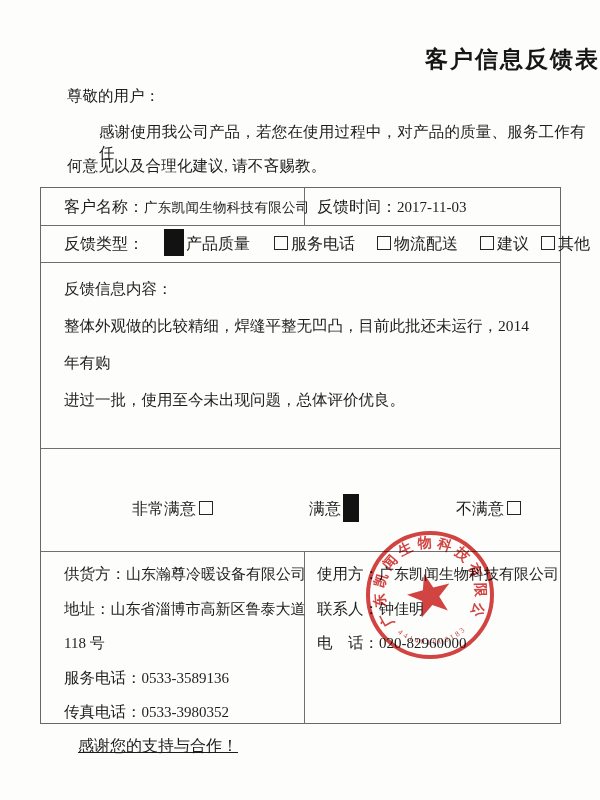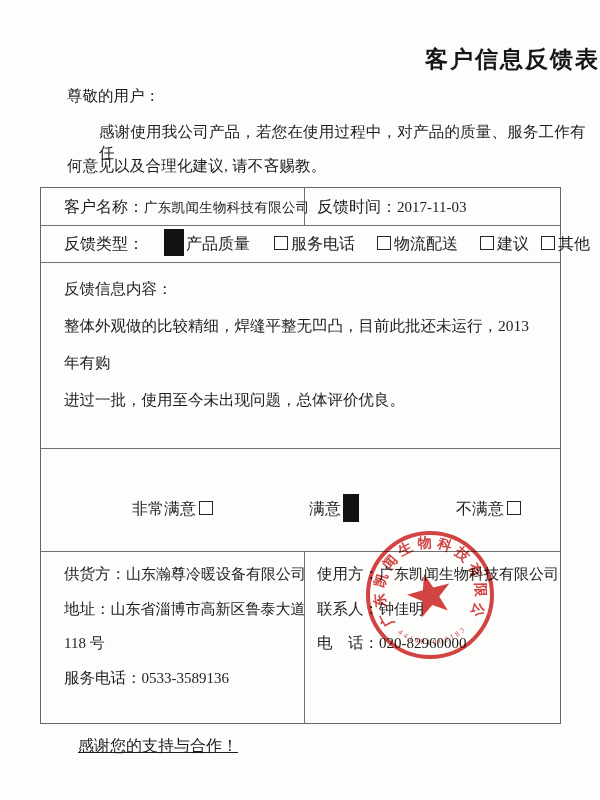--- a/index.html
+++ b/index.html
@@ -101,41 +101,42 @@
     <div class="cell row1r">
       <span class="lab">反馈时间：</span><span class="val">2017-11-03</span>
     </div>
 
     <div class="cell row2">
       <span class="lab">反馈类型：</span><span class="blackbox gap-a"></span><span>产品质量</span><span class="cbx gap-b"></span><span>服务电话</span><span class="cbx gap-c"></span><span>物流配送</span><span class="cbx gap-c"></span><span>建议</span><span class="cbx gap-d"></span><span>其他</span>
     </div>
 
     <div class="cell row3">
       <div class="ln lab">反馈信息内容：</div>
-      <div class="ln">整体外观做的比较精细，焊缝平整无凹凸，目前此批还未运行，2013 年有购</div>
+      <div class="ln">整体外观做的比较精细，焊缝平整无凹凸，目前此批还未运行，2014 年有购</div>
       <div class="ln">进过一批，使用至今未出现问题，总体评价优良。</div>
     </div>
 
     <div class="cell row4">
       <div class="opt opt-a">
         <span>非常满意</span><span class="cbx cbx-after"></span>
       </div>
       <div class="opt opt-b">
         <span>满意</span><span class="blackbox-sat"></span>
       </div>
       <div class="opt opt-c">
         <span>不满意</span><span class="cbx cbx-after"></span>
       </div>
     </div>
 
     <div class="cell row5l">
       <div class="ln"><span class="lab">供货方：</span><span>山东瀚尊冷暖设备有限公司</span></div>
       <div class="ln"><span class="lab">地址：</span><span>山东省淄博市高新区鲁泰大道</span></div>
       <div class="ln"><span class="lab"></span><span>118 号</span></div>
       <div class="ln"><span class="lab">服务电话：</span><span>0533-3589136</span></div>
+      <div class="ln"><span class="lab">传真电话：</span><span>0533-3980352</span></div>
     </div>
 
     <div class="cell row5r">
       <div class="ln"><span class="lab">使用方：</span><span>广东凯闻生物科技有限公司</span></div>
       <div class="ln"><span class="lab">联系人：</span><span>钟佳明</span></div>
       <div class="ln"><span class="lab">电　话：</span><span>020-82960000</span></div>
     </div>
   </div>
 
   <div class="closing">感谢您的支持与合作！</div>

